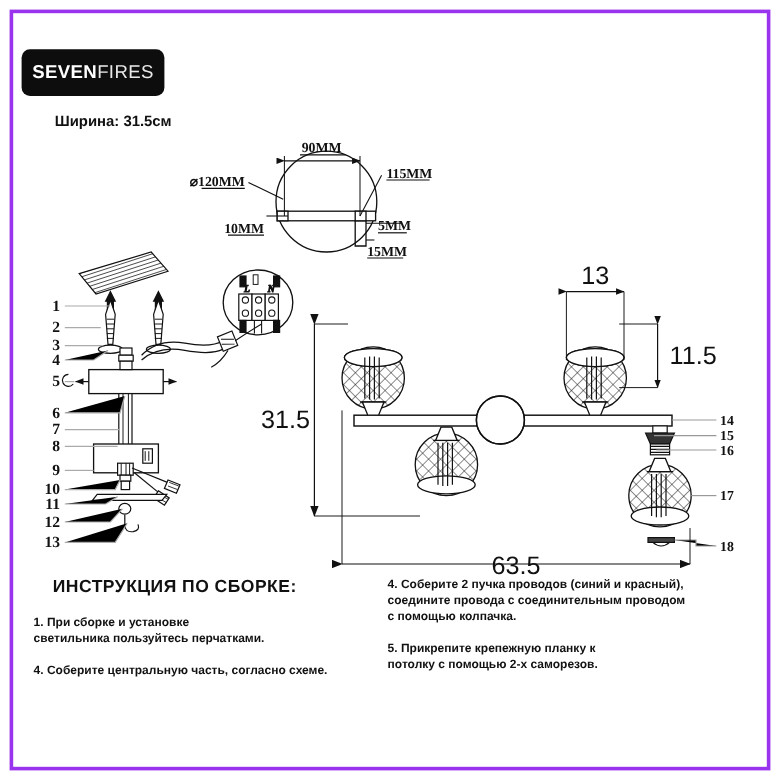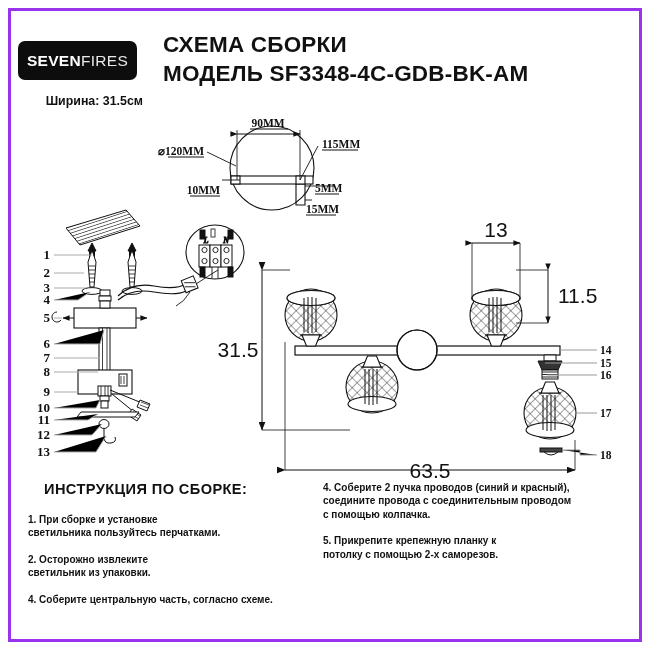--- a/index.html
+++ b/index.html
@@ -302,30 +302,25 @@
   <div id="logo">
     <div class="lg">
       <b>SEVEN</b><i>FIRES</i>
     </div>
   </div>
 
   <div id="specs">
     <div>Ширина: 31.5см</div>
   </div>
 
-  <div id="title">
-    <div>СХЕМА СБОРКИ</div>
-    <div>МОДЕЛЬ SF3348-4C-GDB-BK-AM</div>
-  </div>
 
   <div id="instr-head">ИНСТРУКЦИЯ ПО СБОРКЕ:</div>
 
   <div class="icol" id="icol-l">
     <div class="istep">1. При сборке и установке<br>светильника пользуйтесь перчатками.</div>
-    <div class="istep">2. Осторожно извлеките<br>светильник из упаковки.</div>
     <div class="istep">4. Соберите центральную часть, согласно схеме.</div>
   </div>
 
   <div class="icol" id="icol-r">
     <div class="istep">4. Соберите 2 пучка проводов (синий и красный),<br>соедините провода с соединительным проводом<br>с помощью колпачка.</div>
     <div class="istep">5. Прикрепите крепежную планку к<br>потолку с помощью 2-х саморезов.</div>
   </div>
 
   <div id="frame"></div>
 </div>

